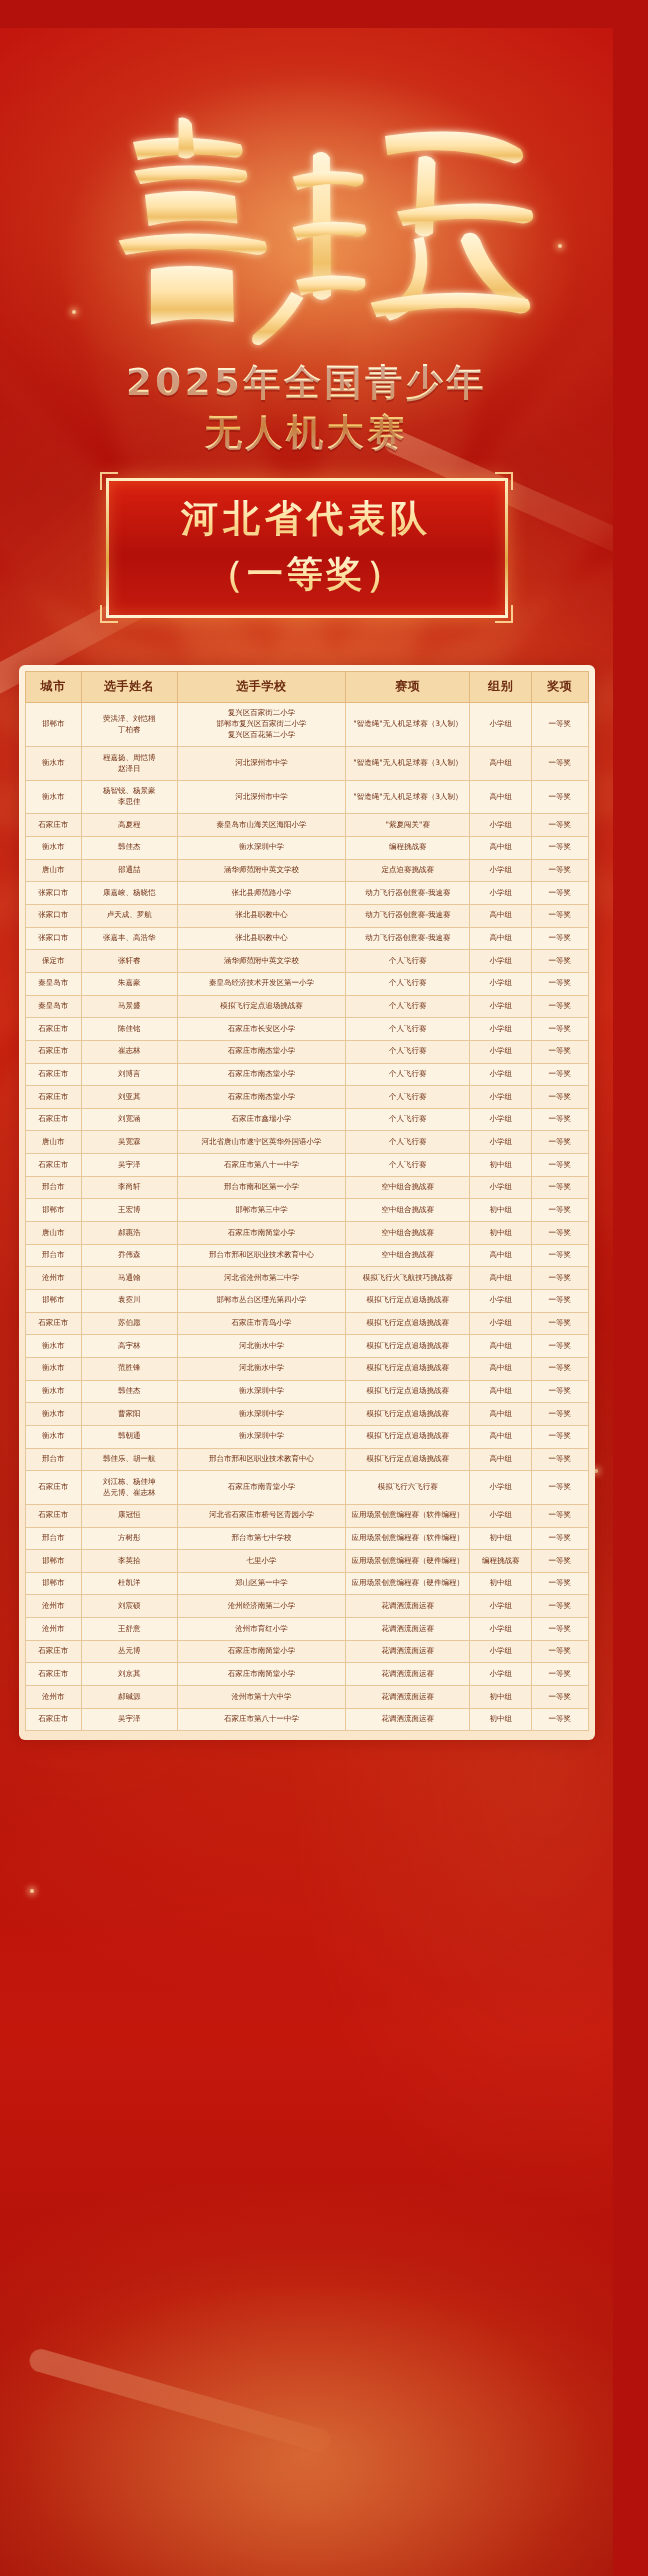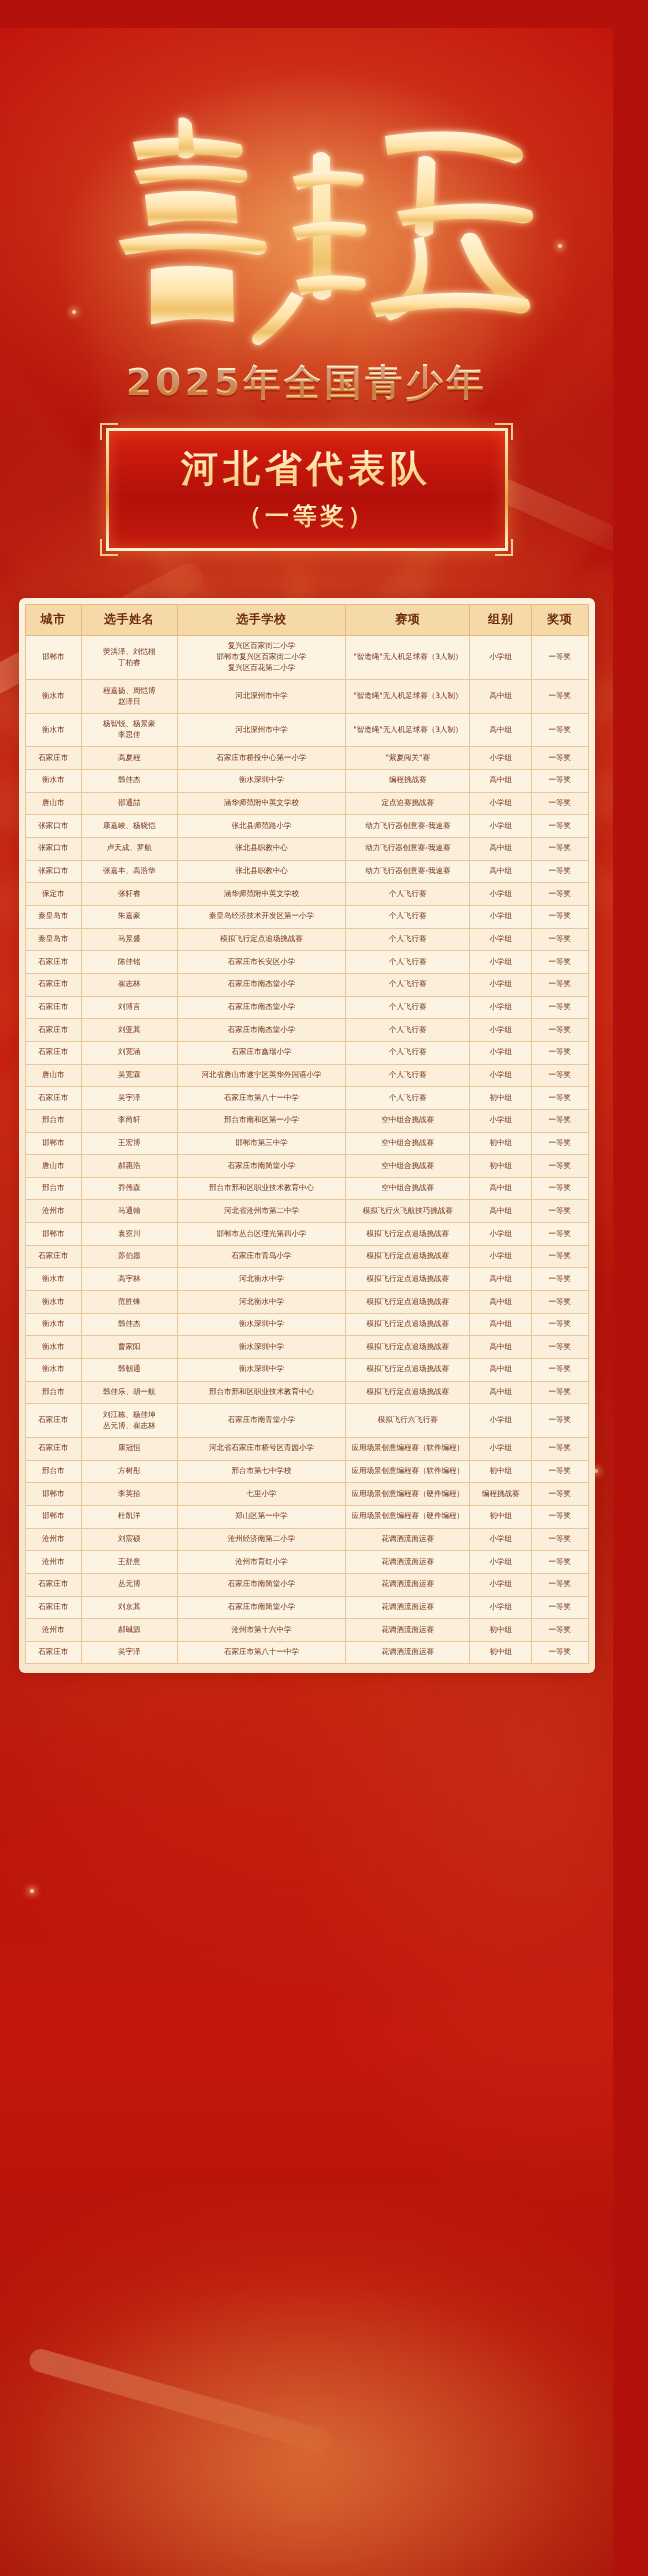--- a/index.html
+++ b/index.html
@@ -110,21 +110,21 @@
   .award-plate .c-br{right:-8.4px;bottom:-8.4px;border-left:none;border-top:none;}
   .award-team{
     font-size:37px;font-weight:bold;letter-spacing:4.8px;
     background:linear-gradient(180deg,#fff8e2 0%,#ffe2a3 45%,#eeb champion 0%,#f6cf82 75%,#fff3d4 100%);
     background:linear-gradient(180deg,#fff8e2 0%,#ffe2a3 45%,#f6cf82 75%,#fff3d4 100%);
     -webkit-background-clip:text;background-clip:text;color:transparent;
     font-family:"DejaVu Sans","Liberation Sans",sans-serif;
   }
   .award-rank{
     margin-top:6px;
-    font-size:24px;font-weight:bold;letter-spacing:3.6px;
+    font-size:36px;font-weight:bold;letter-spacing:3.6px;
     background:linear-gradient(180deg,#fff8e2 0%,#ffe2a3 50%,#f6cf82 80%,#fff3d4 100%);
     -webkit-background-clip:text;background-clip:text;color:transparent;
     font-family:"DejaVu Sans","Liberation Sans",sans-serif;
   }
 
   
   .table-wrap{
     position:relative;z-index:5;
     width:564px;margin:47px auto 0;
     border-radius:6px;
@@ -233,20 +233,21 @@
           <path d="M560 186 q140 -26 224 -2 q10 20 -14 22 q-100 -18 -200 4 z"></path>
           <path d="M604 228 q16 56 -8 106 q-20 26 -48 34 q-14 -12 -2 -24 q30 -16 40 -46 q10 -34 2 -66 z"></path>
           <path d="M672 224 q16 -8 26 8 q24 62 76 98 q6 20 -16 18 q-66 -40 -92 -114 z"></path>
           <path d="M516 338 q126 -30 262 -6 q12 20 -12 24 q-120 -22 -240 6 z"></path>
         </g>
       </svg>
     </div>
 
     <div class="subtitle">
       <span>2025年全国青少年</span>
+      <span class="l2">无人机大赛</span>
     </div>
 
     <div class="award-plate">
       <span class="corner c-tl"></span>
       <span class="corner c-tr"></span>
       <span class="corner c-bl"></span>
       <span class="corner c-br"></span>
       <div class="award-team">河北省代表队</div>
       <div class="award-rank">（一等奖）</div>
     </div>
@@ -293,21 +294,21 @@
             <td>衡水市</td>
             <td>杨智锐、杨景豪<br>李思佳</td>
             <td>河北深州市中学</td>
             <td>"智造绳"无人机足球赛（3人制）</td>
             <td>高中组</td>
             <td>一等奖</td>
           </tr>
           <tr>
             <td>石家庄市</td>
             <td>高夏程</td>
-            <td>石家庄市桥投中心第一小学</td>
+            <td>秦皇岛市山海关区海阳小学</td>
             <td>"紫夏闯关"赛</td>
             <td>小学组</td>
             <td>一等奖</td>
           </tr>
           <tr>
             <td>衡水市</td>
             <td>韩佳杰</td>
             <td>衡水深圳中学</td>
             <td>编程挑战赛</td>
             <td>高中组</td>

